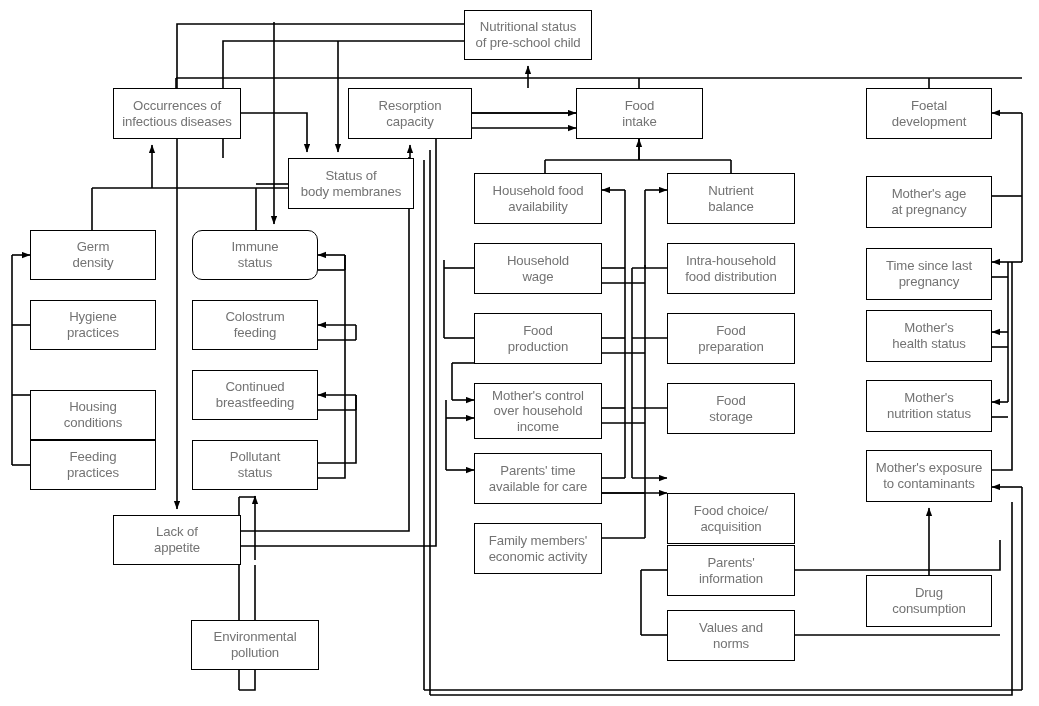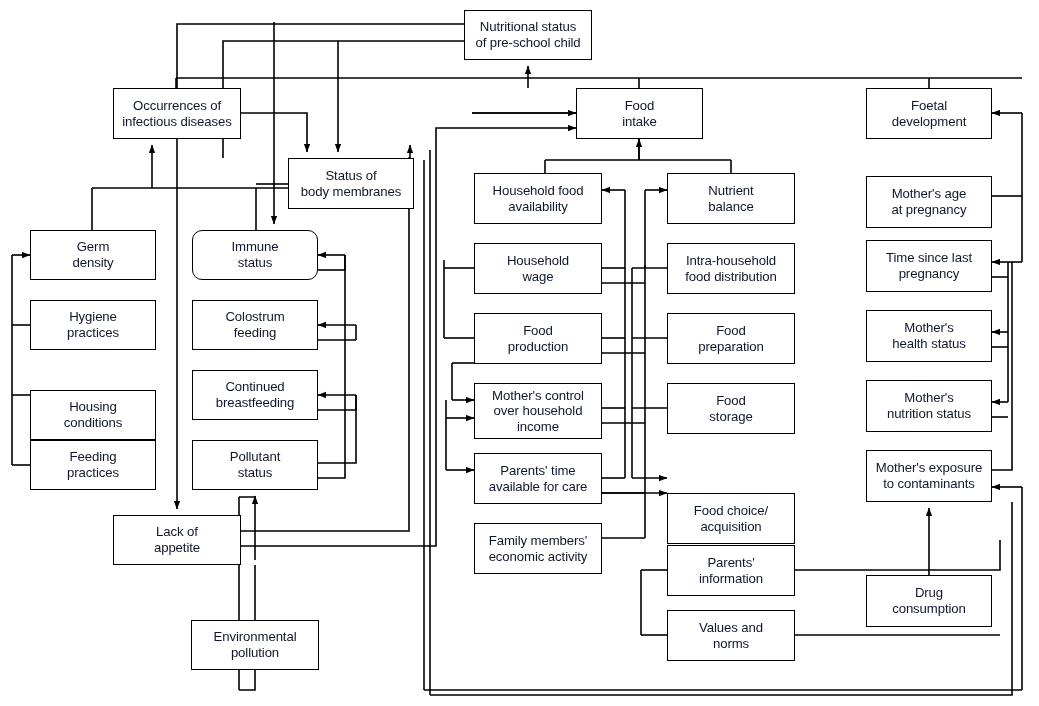--- a/index.html
+++ b/index.html
@@ -1,21 +1,21 @@
 <!DOCTYPE html>
 <html><head>
 <meta charset="utf-8">
 <style>
   html,body{margin:0;padding:0;background:#ffffff;}
   body{font-family:"Liberation Sans", sans-serif;}
   #stage{position:relative;width:1039px;height:706px;background:#fff;overflow:hidden;}
   svg#wires{position:absolute;left:0;top:0;width:1039px;height:706px;}
   .node{position:absolute;box-sizing:border-box;border:1.6px solid #000;background:#fff;
         display:flex;align-items:center;justify-content:center;text-align:center;
-        font-family:"Liberation Sans", sans-serif;font-size:13.2px;line-height:1.18;color:#0f172a;
+        font-family:"Liberation Sans", sans-serif;font-size:13.2px;line-height:1.18;color:#737373;
         letter-spacing:-0.1px;padding:2px 3px;}
   .node span{display:block;white-space:pre-line;}
 </style>
 </head>
 <body>
 
 <div id="stage">
 
   <svg id="wires" viewBox="0 0 1039 706">
     <defs>
@@ -177,20 +177,24 @@
   </svg>
 
   <div class="node" style="left:464px;top:10px;width:128px;height:50px;">
       <span>Nutritional status
 of pre-school child</span>
     </div>
   <div class="node" style="left:113px;top:88px;width:128px;height:51px;">
       <span>Occurrences of
 infectious diseases</span>
     </div>
+  <div class="node" style="left:348px;top:88px;width:124px;height:51px;">
+      <span>Resorption
+capacity</span>
+    </div>
   <div class="node" style="left:576px;top:88px;width:127px;height:51px;">
       <span>Food
 intake</span>
     </div>
   <div class="node" style="left:866px;top:88px;width:126px;height:51px;">
       <span>Foetal
 development</span>
     </div>
   <div class="node" style="left:288px;top:158px;width:126px;height:51px;">
       <span>Status of
@@ -217,21 +221,21 @@
 status</span>
     </div>
   <div class="node" style="left:474px;top:243px;width:128px;height:51px;">
       <span>Household
 wage</span>
     </div>
   <div class="node" style="left:667px;top:243px;width:128px;height:51px;">
       <span>Intra-household
 food distribution</span>
     </div>
-  <div class="node" style="left:866px;top:240px;width:126px;height:52px;">
+  <div class="node" style="left:866px;top:248px;width:126px;height:52px;">
       <span>Time since last
 pregnancy</span>
     </div>
   <div class="node" style="left:30px;top:300px;width:126px;height:50px;">
       <span>Hygiene
 practices</span>
     </div>
   <div class="node" style="left:192px;top:300px;width:126px;height:50px;">
       <span>Colostrum
 feeding</span>

